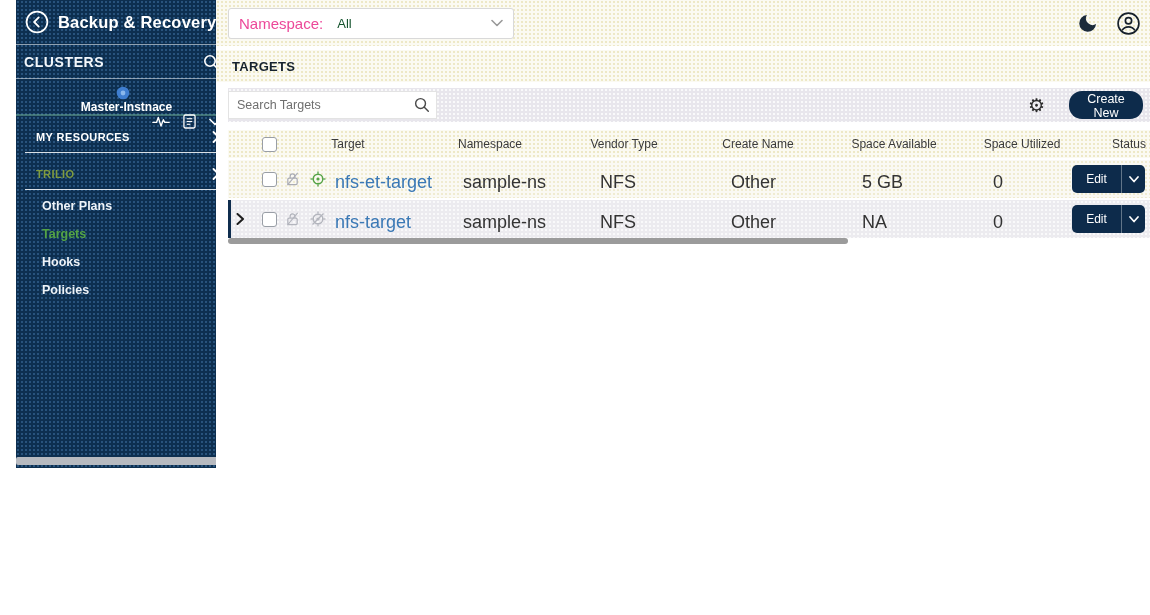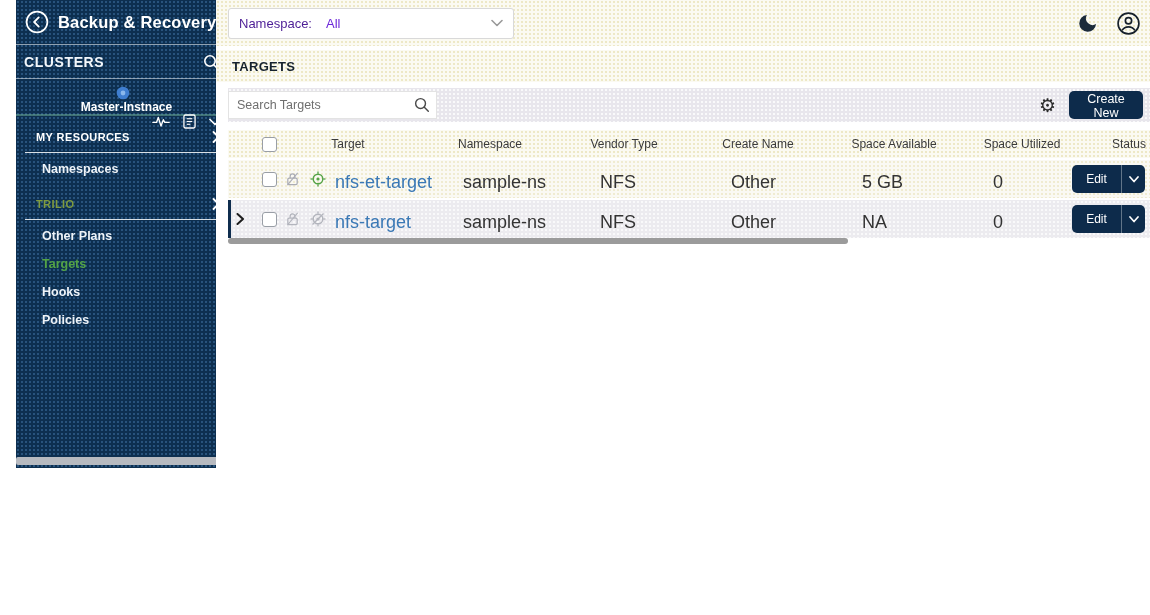--- a/index.html
+++ b/index.html
@@ -27,36 +27,36 @@
   .sb-sec-head.olive{color:#7f9b3f;}
   .sb-divider{height:1px;background:rgba(255,255,255,.85);margin:4px 9px 2px 9px;}
   .sb-item{height:28px;line-height:28px;padding-left:26px;font-size:12.5px;font-weight:600;color:#eef3f8;cursor:pointer;}
   .sb-item.active{color:#53a345;}
   .sb-hscroll{position:absolute;left:0;bottom:3px;width:207px;height:8px;background:#b7bac0;border-radius:2px;}
 
   
   .main{position:absolute;left:216px;top:0;width:934px;height:615px;background:#fff;}
   .topbar{height:46px;display:flex;align-items:center;}
   .ns-select{margin-left:12px;width:286px;height:31px;background:#fff;border:1px solid #d9d9d9;border-radius:3px;display:flex;align-items:center;padding:0 10px;box-sizing:border-box;cursor:pointer;}
-  .ns-label{font-size:13px;color:#4c1d95;}
-  .ns-value{font-size:13px;color:#6d28d9;margin-left:14px;}
+  .ns-label{font-size:15px;color:#ec4899;}
+  .ns-value{font-size:13px;color:#14532d;margin-left:14px;}
   .ns-select .chev{margin-left:auto;}
   .topbar .moon{margin-left:auto;margin-right:17px;display:flex;cursor:pointer;}
   .topbar .avatar{margin-right:9px;display:flex;cursor:pointer;}
   .gap4{height:4px;background:#fff;} .gap6{height:6px;background:#fff;} .gap8{height:8px;background:#fff;}
   .page-band{height:32px;display:flex;align-items:center;}
   .page-title{margin-left:16px;font-size:13px;font-weight:700;letter-spacing:.3px;color:#16222e;}
 
   .toolbar{margin-left:12px;height:34px;display:flex;align-items:center;}
   .searchbox{position:relative;width:209px;height:28px;background:#fff;}
   .searchbox input{width:100%;height:100%;border:1px solid #e3e3e3;box-sizing:border-box;padding:0 30px 0 8px;font-size:12.5px;color:#444;font-family:"Liberation Sans",sans-serif;outline:none;}
   .searchbox input::placeholder{color:#6f6f6f;}
   .searchbox .mag{position:absolute;right:7px;top:5px;}
   .toolbar .gear{margin-left:auto;margin-right:13px;font-size:19px;line-height:19px;color:#2b2b2b;font-family:"DejaVu Sans",sans-serif;cursor:pointer;}
-  .btn-primary{margin-right:7px;width:74px;height:28px;background:#0d2b4b;color:#fff;border:none;border-radius:5px;font-size:12.5px;font-family:"Liberation Sans",sans-serif;cursor:pointer;}
+  .btn-primary{margin-right:7px;width:74px;height:28px;background:#0d2b4b;color:#fff;border:none;border-radius:13px;font-size:12.5px;font-family:"Liberation Sans",sans-serif;cursor:pointer;margin-left:11px;}
 
   .table{margin-left:12px;width:922px;overflow:hidden;position:relative;}
   .thead{position:relative;height:28px;}
   .th{position:absolute;top:7px;font-size:12px;color:#3a3a3a;transform:translateX(-50%);white-space:nowrap;}
   .th.noc{transform:none;}
   .cb{position:absolute;width:13px;height:13px;border:1.5px solid #999ea6;border-radius:3px;background:#fff;cursor:pointer;}
   .thead .cb{left:34px;top:7px;}
   .trow{position:relative;height:38px;margin-top:2px;}
   .trow .cb{left:34px;top:12px;}
   .cell{position:absolute;top:12px;font-size:18px;color:#333;white-space:nowrap;}
@@ -129,21 +129,20 @@
 
     <div class="sb-sec-head">
       <span>MY RESOURCES</span>
       <span class="chev">
         <svg width="8" height="12" viewBox="0 0 8 12">
             <polyline points="1.5,1 6.5,6 1.5,11" fill="none" stroke="#fff" stroke-width="1.8" stroke-linecap="round" stroke-linejoin="round"></polyline>
           </svg>
       </span>
     </div>
     <div class="sb-divider"></div>
-    <div class="sb-item">Namespaces</div>
 
     <div class="sb-sec-head olive">
       <span>TRILIO</span>
       <span class="chev">
         <svg width="8" height="12" viewBox="0 0 8 12">
             <polyline points="1.5,1 6.5,6 1.5,11" fill="none" stroke="#fff" stroke-width="1.8" stroke-linecap="round" stroke-linejoin="round"></polyline>
           </svg>
       </span>
     </div>
     <div class="sb-divider"></div>

